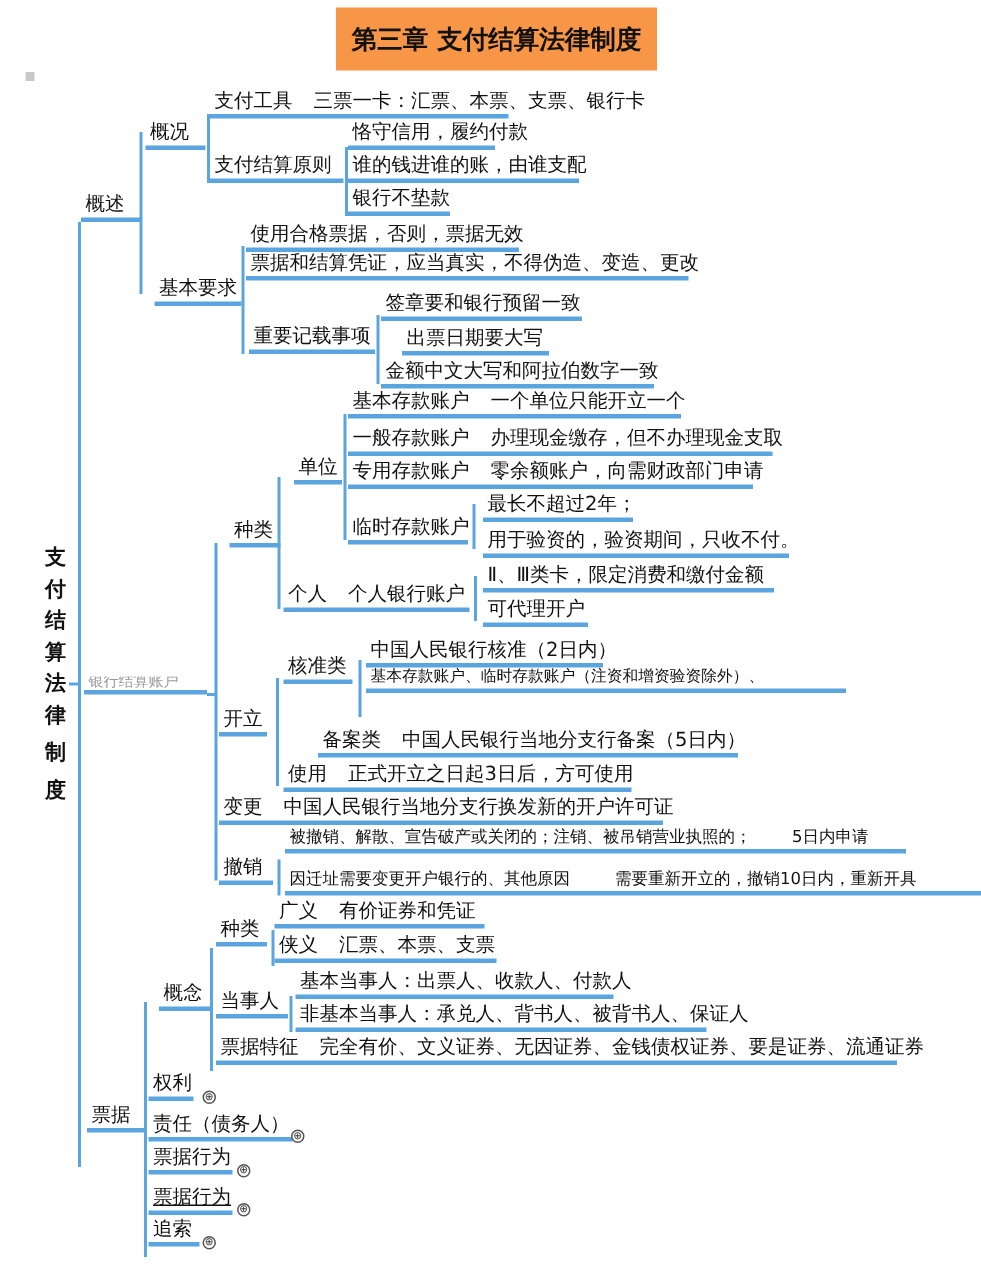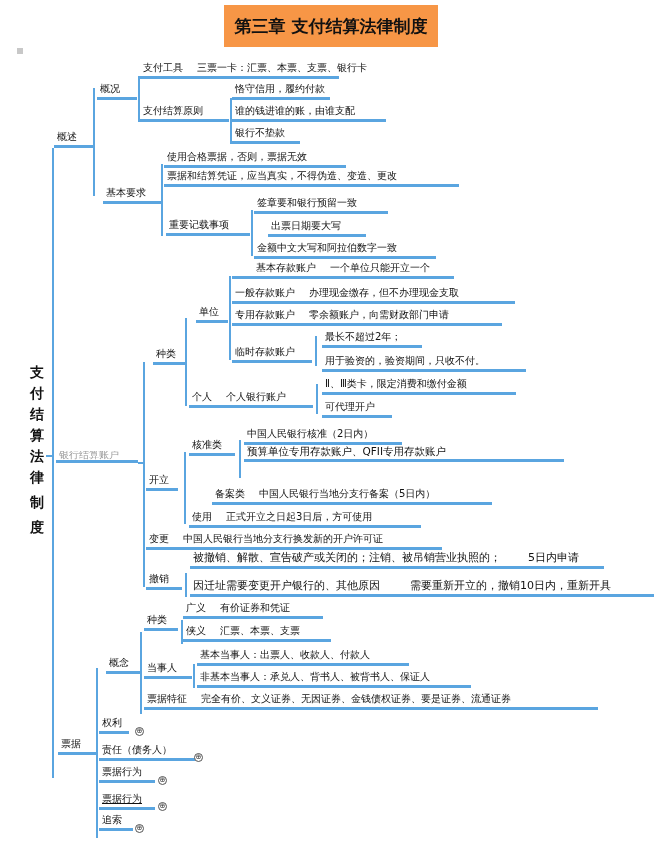--- a/index.html
+++ b/index.html
@@ -2,21 +2,21 @@
 <html><head>
 <meta charset="utf-8">
 <style>
   html, body { margin: 0; padding: 0; background: #ffffff; }
   body { width: 654px; height: 848px; position: relative; overflow: hidden;
          font-family: "DejaVu Sans", "Liberation Sans", sans-serif; color: #111; }
   .title-box { position: absolute; left: 224px; top: 5px; width: 214px; height: 42px;
                background: #f79646; display: flex; align-items: center; justify-content: center;
                font-size: 17px; font-weight: bold; color: #111; }
   .handle { position: absolute; left: 17px; top: 48px; width: 6px; height: 6px; background: #c8c8c8; }
-  .n { position: absolute; font-size: 10px; line-height: 14px; white-space: nowrap;
+  .n { position: absolute; font-size: 13px; line-height: 14px; white-space: nowrap;
        border-bottom: 3px solid #5aa5e0; padding: 0 3px 1px 3px; box-sizing: border-box; }
   .n.sm { font-size: 11px; }
   .n .g { margin-left: 14px; }
   .n.two { line-height: 13px; }
   .root { position: absolute; left: 27px; top: 362px; width: 20px; font-size: 14px; font-weight: bold;
           line-height: 21px; text-align: center; }
   .root span { display: block; }
   .vl { position: absolute; width: 0; border-left: 2px solid #5aa5e0; }
   .hl { position: absolute; height: 0; border-top: 2px solid #5aa5e0; }
   .plus { position: absolute; width: 7px; height: 7px; border: 1px solid #555; border-radius: 50%;
@@ -96,21 +96,21 @@
 <div class="vl" style="left:316px; top:384px; height:30px;"></div>
 <div class="n" style="left:322px; top:377px; width:194px;">Ⅱ、Ⅲ类卡，限定消费和缴付金额</div>
 <div class="n" style="left:322px; top:400px; width:70px;">可代理开户</div>
 
 <div class="n" style="left:146px; top:473px; width:32px;">开立</div>
 <div class="vl" style="left:184px; top:452px; height:72px;"></div>
 <div class="n" style="left:189px; top:438px; width:46px;">核准类</div>
 <div class="vl" style="left:239px; top:440px; height:38px;"></div>
 <div class="n" style="left:244px; top:427px; width:158px;">中国人民银行核准（2日内）</div>
 <div class="n two" style="left:244px; top:445px; width:320px; font-size:10.5px;">
-  <div>预算单位专用存款账户、QFII专用存款账户</div>
+  <div>基本存款账户、临时存款账户（注资和增资验资除外）、</div>
 </div>
 <div class="n" style="left:189px; top:487px; width:280px;margin-left:23px;">
   <span>备案类</span><span class="g">中国人民银行当地分支行备案（5日内）</span>
 </div>
 <div class="n" style="left:189px; top:510px; width:232px;">
   <span>使用</span><span class="g">正式开立之日起3日后，方可使用</span>
 </div>
 
 <div class="n" style="left:146px; top:532px; width:296px;">
   <span>变更</span><span class="g">中国人民银行当地分支行换发新的开户许可证</span>

